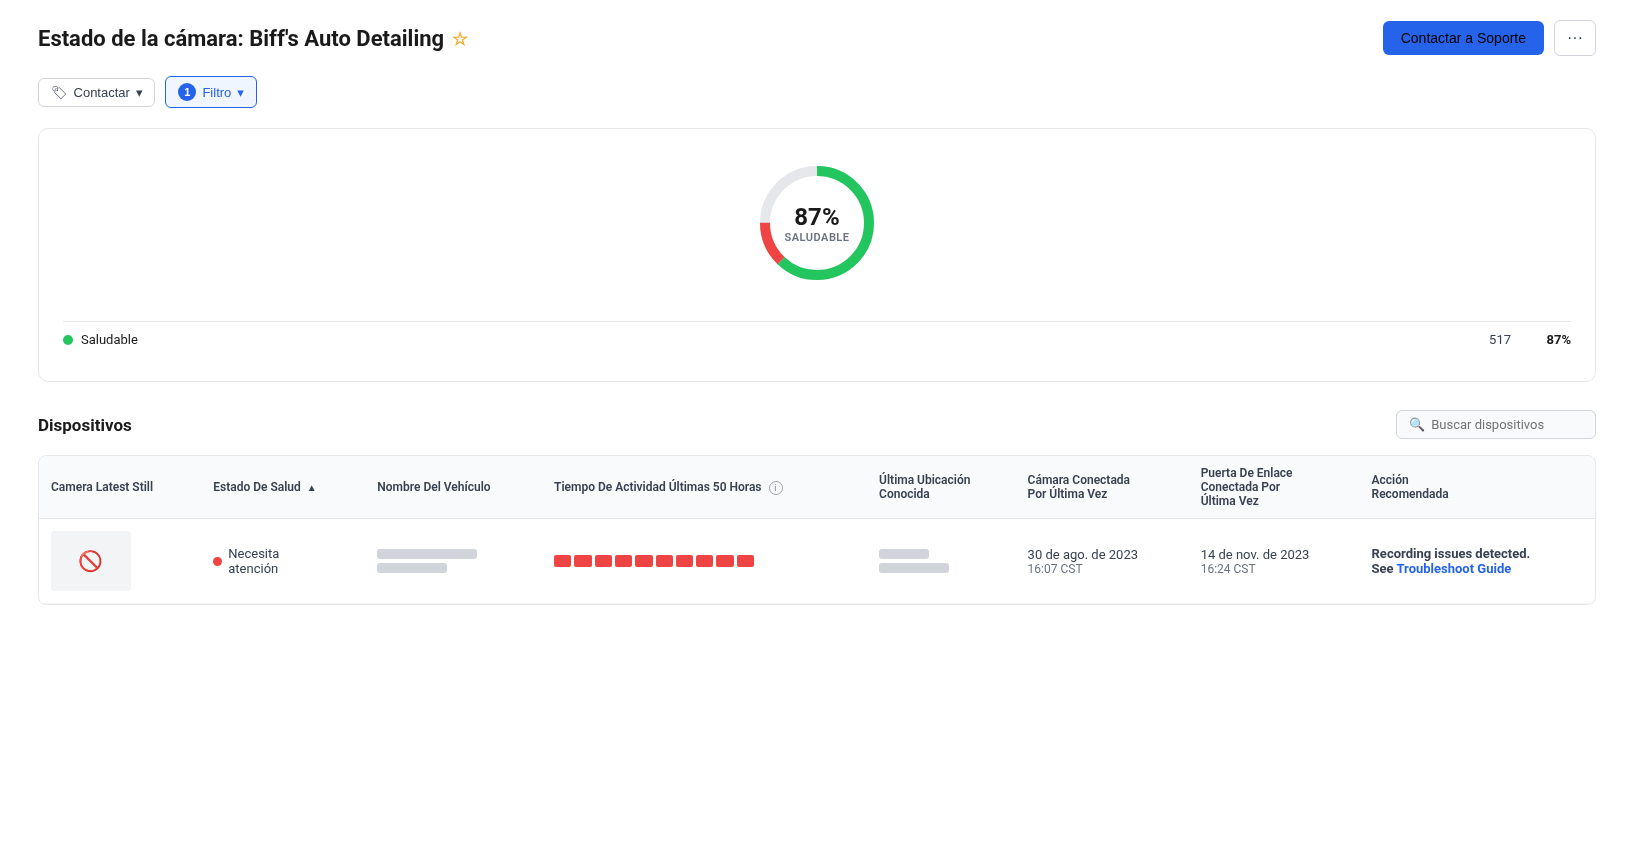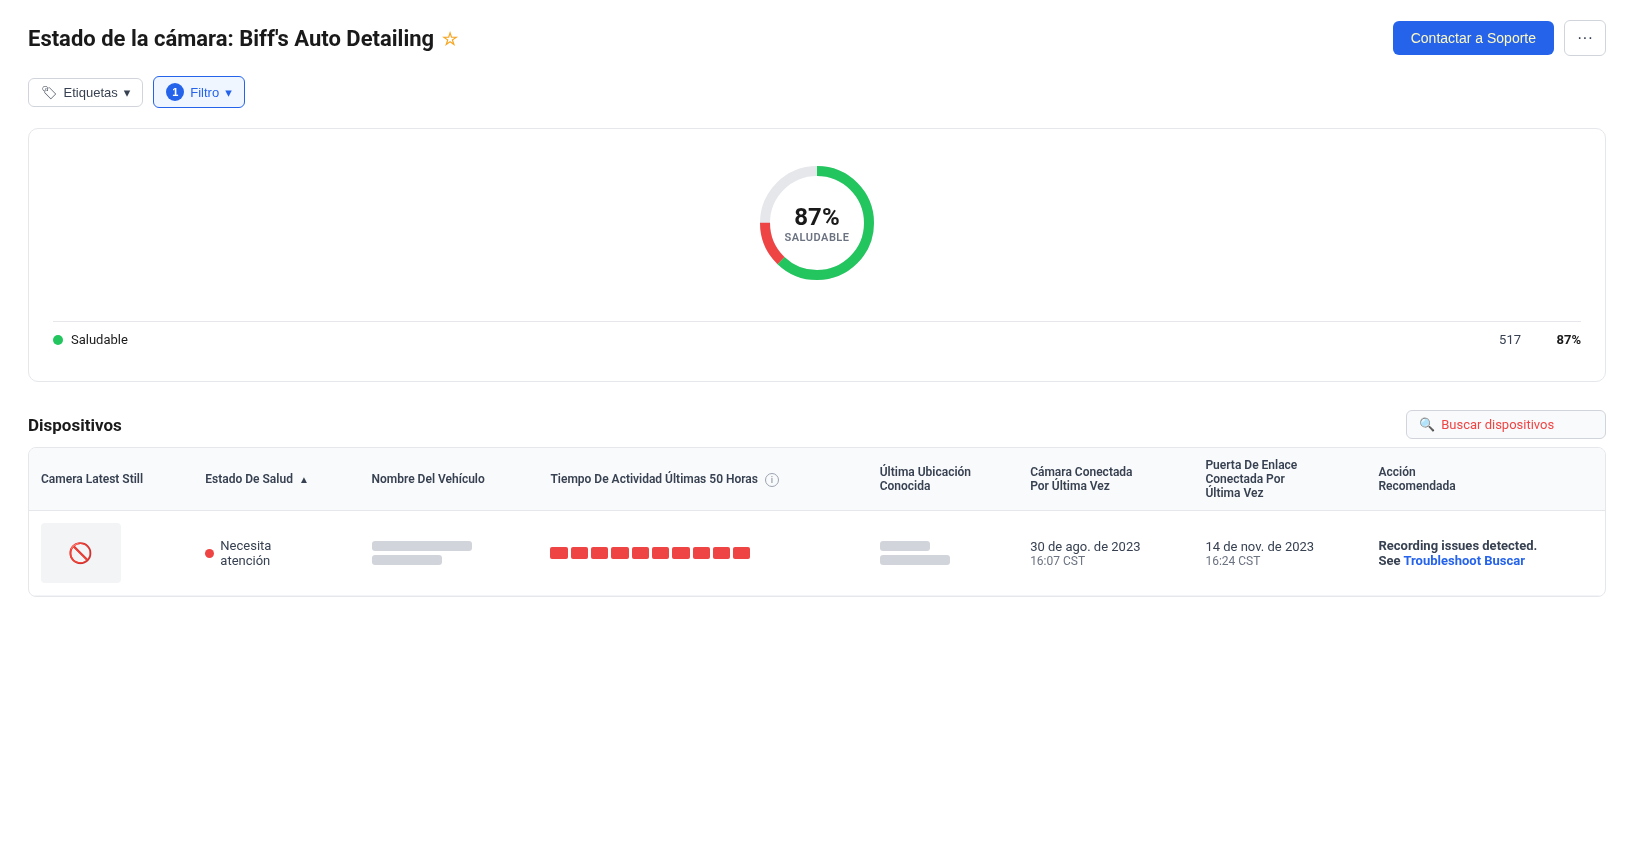--- a/index.html
+++ b/index.html
@@ -1,25 +1,25 @@
 <!DOCTYPE html>
 <html><head>
   <meta charset="utf-8">
   <style>
     * { box-sizing: border-box; margin: 0; padding: 0; }
     body { font-family: -apple-system, BlinkMacSystemFont, 'Segoe UI', Roboto, sans-serif; background: #fff; color: #1a1a1a; font-size: 14px; }
 
-    .page { padding: 20px 28px; max-width: 1634px; }
+    .page { padding: 20px 38px; max-width: 1634px; }
 
     
     .header { display: flex; align-items: center; justify-content: space-between; margin-bottom: 20px; }
     .header-title { display: flex; align-items: center; gap: 8px; font-size: 22px; font-weight: 700; }
     .star-icon { color: #f5a623; font-size: 18px; }
     .header-actions { display: flex; align-items: center; gap: 10px; }
-    .btn-contact { background: #2563eb; color: #fef9c3; border: none; border-radius: 6px; padding: 9px 18px; font-size: 14px; font-weight: 500; cursor: pointer; }
+    .btn-contact { background: #2563eb; color: #000000; border: none; border-radius: 6px; padding: 9px 18px; font-size: 14px; font-weight: 500; cursor: pointer; }
     .btn-more { background: #fff; border: 1px solid #d1d5db; border-radius: 6px; padding: 8px 12px; font-size: 16px; cursor: pointer; color: #374151; }
 
     
     .filters { display: flex; align-items: center; gap: 10px; margin-bottom: 20px; }
     .filter-btn { display: flex; align-items: center; gap: 6px; border: 1px solid #d1d5db; border-radius: 6px; padding: 6px 12px; background: #fff; cursor: pointer; font-size: 13px; color: #374151; }
     .filter-badge { background: #2563eb; color: #fff; border-radius: 50%; width: 18px; height: 18px; display: flex; align-items: center; justify-content: center; font-size: 11px; font-weight: 600; }
     .filtro-btn { display: flex; align-items: center; gap: 6px; border: 1px solid #2563eb; border-radius: 6px; padding: 6px 12px; background: #eff6ff; cursor: pointer; font-size: 13px; color: #2563eb; }
 
     
     .card { border: 1px solid #e5e7eb; border-radius: 10px; padding: 24px; margin-bottom: 28px; }
@@ -33,21 +33,21 @@
     .donut-sub { font-size: 11px; color: #6b7280; letter-spacing: 0.5px; font-weight: 600; }
 
     
     .legend-row { display: flex; align-items: center; padding: 10px 0; border-top: 1px solid #e5e7eb; }
     .legend-dot { width: 10px; height: 10px; border-radius: 50%; margin-right: 8px; flex-shrink: 0; }
     .legend-label { flex: 1; font-size: 13px; }
     .legend-count { width: 80px; text-align: right; font-size: 13px; color: #374151; }
     .legend-pct { width: 60px; text-align: right; font-size: 13px; font-weight: 700; }
 
     
-    .devices-header { display: flex; align-items: center; justify-content: space-between; margin-bottom: 8px; }
+    .devices-header { display: flex; align-items: center; justify-content: space-between; margin-bottom: 16px; }
     .devices-title { font-size: 17px; font-weight: 700; }
     .search-box { display: flex; align-items: center; gap: 6px; border: 1px solid #d1d5db; border-radius: 6px; padding: 6px 12px; background: #f9fafb; color: #9ca3af; font-size: 13px; width: 200px; }
 
     
     .table-wrap { border: 1px solid #e5e7eb; border-radius: 8px; overflow: hidden; }
     table { width: 100%; border-collapse: collapse; }
     thead tr { background: #f9fafb; }
     th { padding: 10px 12px; text-align: left; font-size: 12px; font-weight: 600; color: #374151; border-bottom: 1px solid #e5e7eb; white-space: nowrap; }
     td { padding: 12px; font-size: 13px; color: #374151; vertical-align: middle; border-bottom: 1px solid #f3f4f6; }
     .sort-icon { font-size: 10px; margin-left: 3px; }
@@ -88,21 +88,21 @@
     </div>
     <div class="header-actions">
       <button class="btn-contact">Contactar a Soporte</button>
       <button class="btn-more">···</button>
     </div>
   </div>
 
   <div class="filters">
     <button class="filter-btn">
       <span>🏷</span>
-      <span>Etiquetas</span>
+      <span>Contactar</span>
       <span>▾</span>
     </button>
     <button class="filtro-btn">
       <span class="filter-badge">1</span>
       <span>Filtro</span>
       <span>▾</span>
     </button>
   </div>
 
   <div class="card">
@@ -132,21 +132,21 @@
         <span class="legend-pct">87%</span>
       </div>
     </div>
   </div>
 
   <div>
     <div class="devices-header">
       <div class="devices-title">Dispositivos</div>
       <div class="search-box">
         <span>🔍</span>
-        <span style="color:#ef4444">Buscar dispositivos</span>
+        <span style="color:#737373">Buscar dispositivos</span>
       </div>
     </div>
 
     <div class="table-wrap">
       <table>
         <thead>
           <tr>
             <th>Camera Latest Still</th>
             <th>Estado De Salud <span class="sort-icon">▲</span></th>
             <th>Nombre Del Vehículo</th>
@@ -204,21 +204,21 @@
               <div style="color:#6b7280;font-size:12px">16:07 CST</div>
             </td>
             <td>
               <div>14 de nov. de 2023</div>
               <div style="color:#6b7280;font-size:12px">16:24 CST</div>
             </td>
             <td>
               <div class="rec-issues">
                 <span>Recording issues detected.<br></span>
                 <span>See </span>
-                <a href="#" class="troubleshoot-link">Troubleshoot Buscar</a>
+                <a href="#" class="troubleshoot-link">Troubleshoot Guide</a>
               </div>
             </td>
           </tr>
         </tbody>
       </table>
     </div>
   </div>
 
 </div>
 

